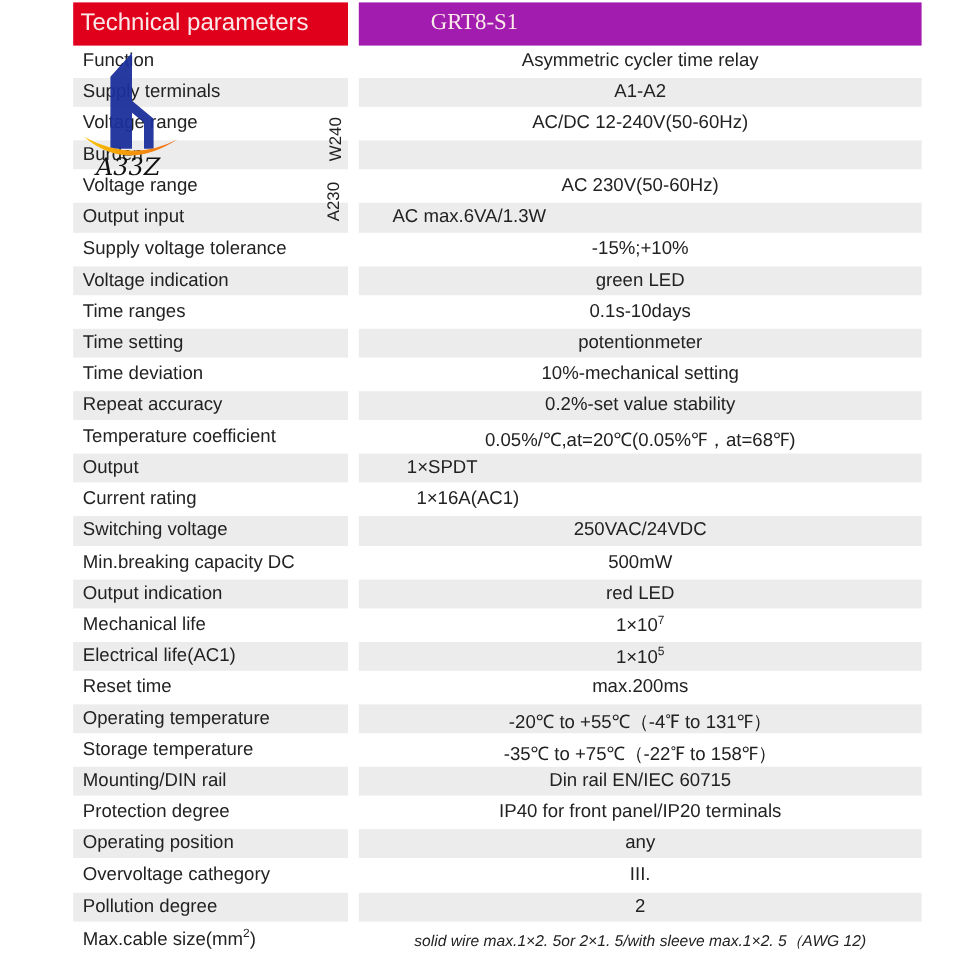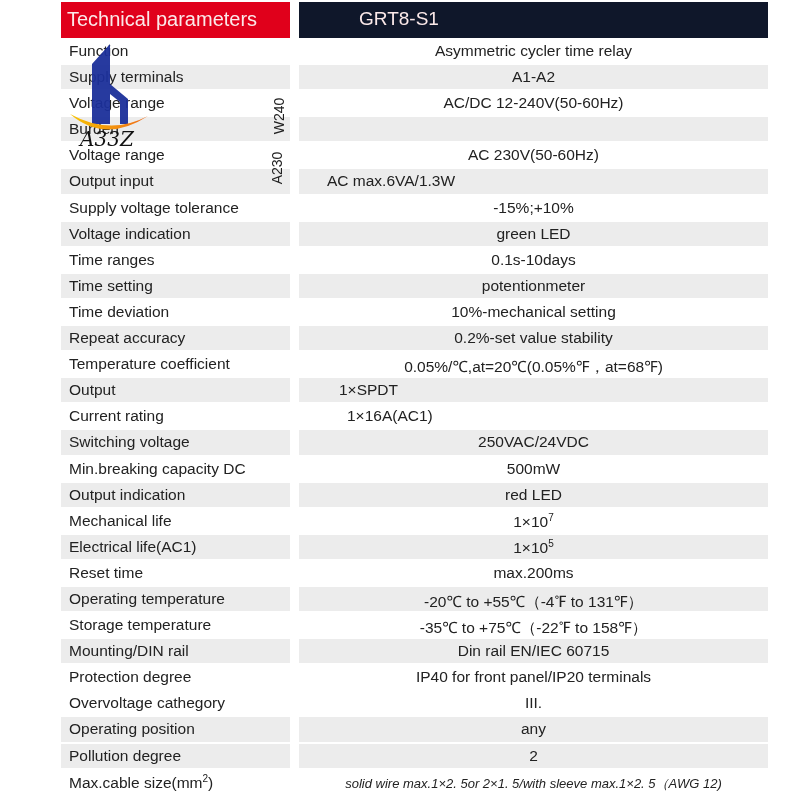--- a/index.html
+++ b/index.html
@@ -1,21 +1,21 @@
 <!DOCTYPE html>
 <html><head>
 <meta charset="utf-8">
 <style>
   html, body { margin: 0; padding: 0; background: #ffffff; }
   body { width: 800px; height: 800px; position: relative; overflow: hidden;
          font-family: "Liberation Sans", sans-serif; color: #1a1a1a; }
   .table { position: absolute; left: 61px; top: 2px; width: 707px; }
   .hdr { position: relative; height: 36px; }
   .hdr .c1 { position: absolute; left: 0; top: 0; width: 229px; height: 36px; background: #e0001b; }
-  .hdr .c2 { position: absolute; left: 238px; top: 0; width: 469px; height: 36px; background: #0f172a; }
+  .hdr .c2 { position: absolute; left: 238px; top: 0; width: 469px; height: 36px; background: #a21caf; font-family: Liberation Serif, serif; }
   .hdr .t1 { position: absolute; left: 6px; top: 6px; font-size: 20px; color: #fbe9e9; }
   .hdr .t2 { position: absolute; left: 60px; top: 6px; font-size: 19px; color: #fbe9e9; }
   .row { position: relative; height: 26.1px; font-size: 15.5px; }
   .row .bg1, .row .bg2 { position: absolute; top: 1px; bottom: 1px; background: transparent; }
   .row .bg1 { left: 0; width: 229px; }
   .row .bg2 { left: 238px; width: 469px; }
   .row.alt .bg1, .row.alt .bg2 { background: #ececec; }
   .row .lab { position: absolute; left: 8px; top: 4px; white-space: nowrap; color: #222; }
   .row .val { position: absolute; left: 238px; width: 469px; top: 4px; text-align: center; white-space: nowrap; color: #222; }
   .row .val.left { text-align: left; padding-left: 28px; box-sizing: border-box; }
@@ -180,31 +180,31 @@
         <div class="bg2"></div>
         <span class="lab">Mounting/DIN rail</span>
         <span class="val">Din rail EN/IEC 60715</span>
       </div>
       <div class="row">
         <div class="bg1"></div>
         <div class="bg2"></div>
         <span class="lab">Protection degree</span>
         <span class="val">IP40 for front panel/IP20 terminals</span>
       </div>
+      <div class="row alt">
+        <div class="bg1"></div>
+        <div class="bg2"></div>
+        <span class="lab">Operating position</span>
+        <span class="val">any</span>
+      </div>
       <div class="row">
         <div class="bg1"></div>
         <div class="bg2"></div>
         <span class="lab">Overvoltage cathegory</span>
         <span class="val">III.</span>
-      </div>
-      <div class="row alt">
-        <div class="bg1"></div>
-        <div class="bg2"></div>
-        <span class="lab">Operating position</span>
-        <span class="val">any</span>
       </div>
       <div class="row alt">
         <div class="bg1"></div>
         <div class="bg2"></div>
         <span class="lab">Pollution degree</span>
         <span class="val">2</span>
       </div>
       <div class="row">
         <div class="bg1"></div>
         <div class="bg2"></div>

